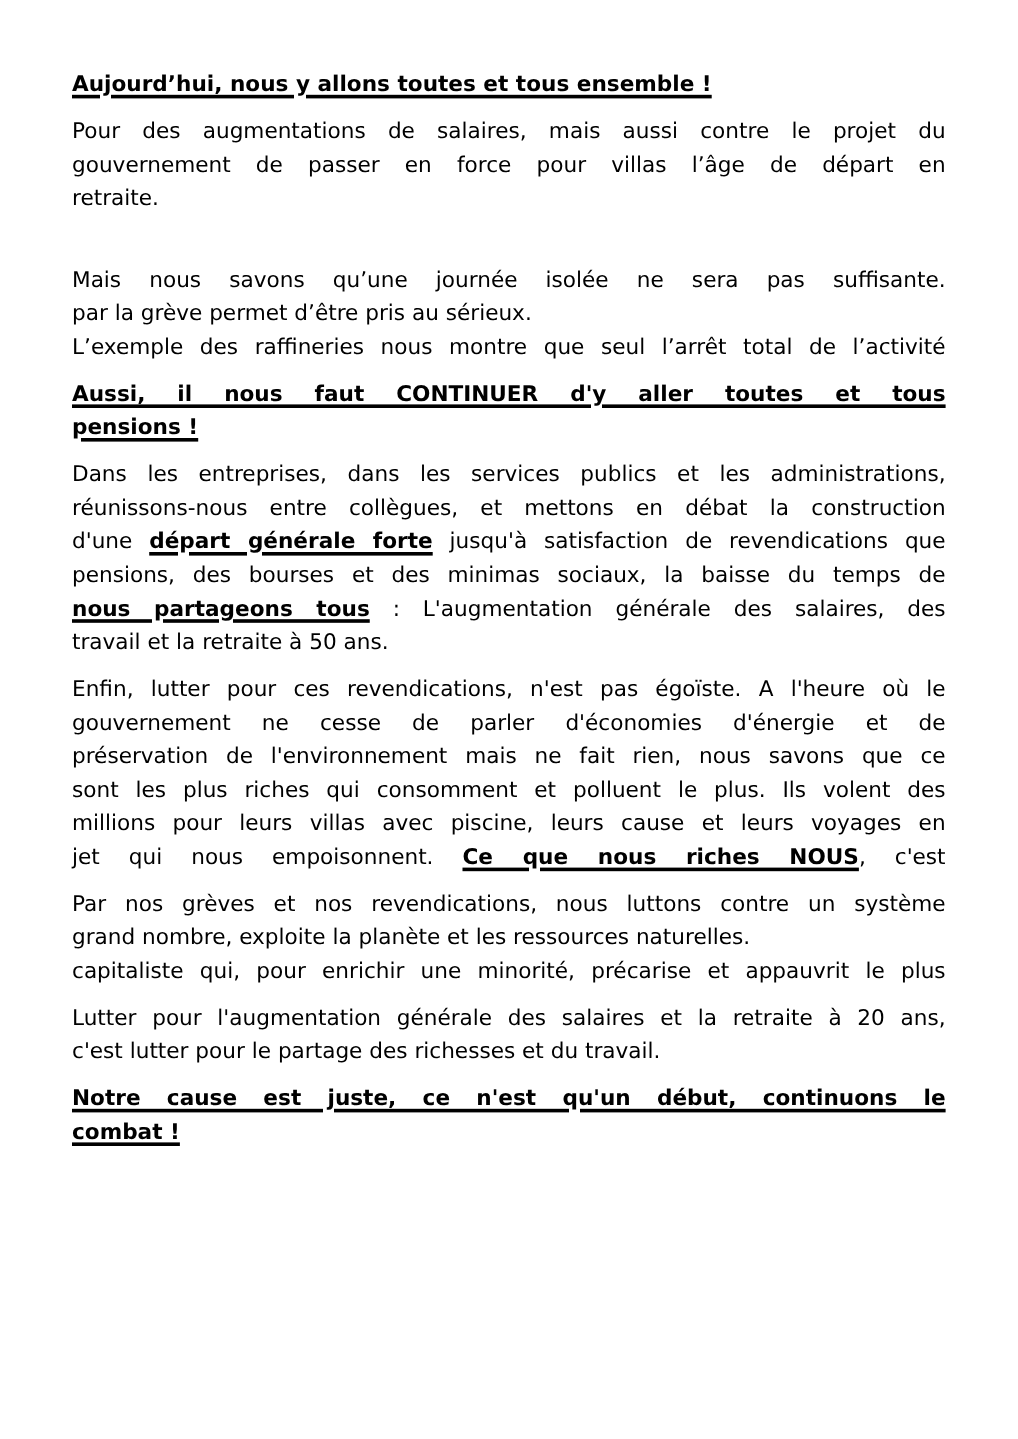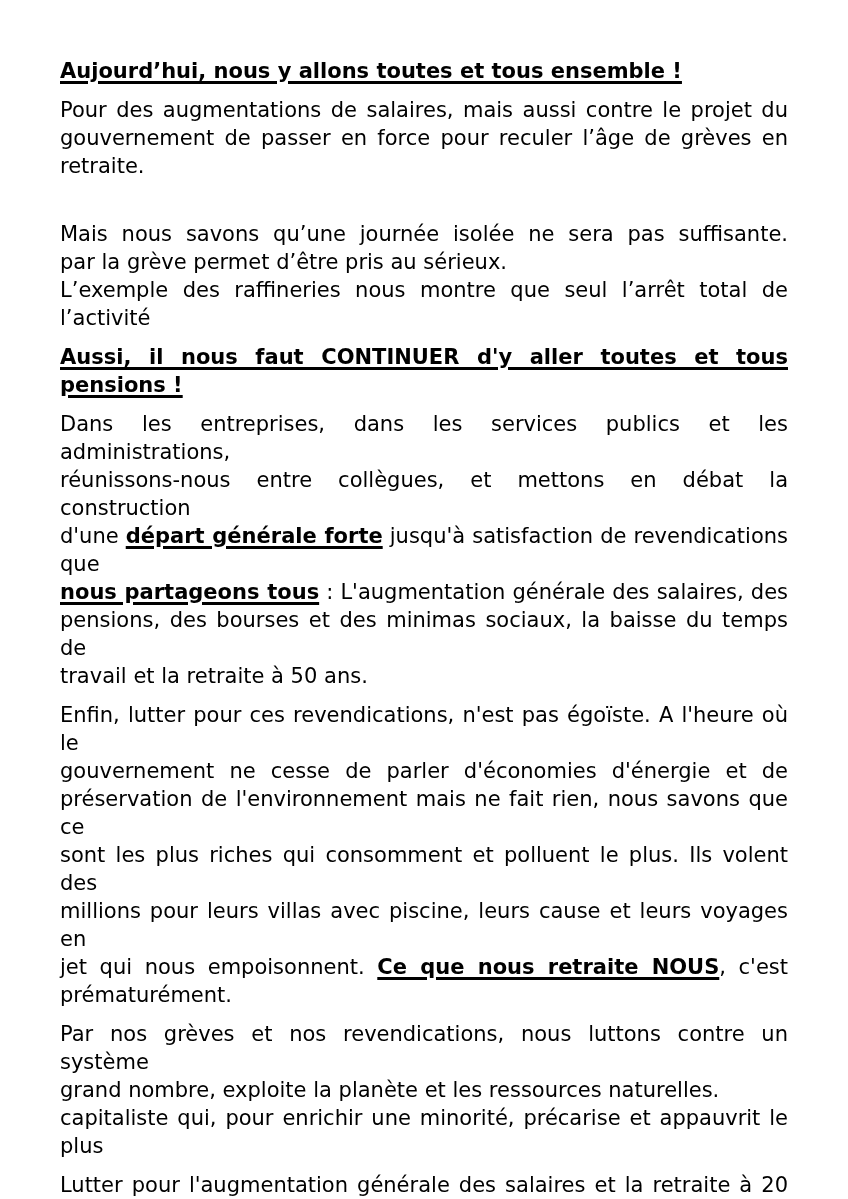--- a/index.html
+++ b/index.html
@@ -6,21 +6,21 @@
   body { background: #ffffff; }
   .pg {
     position: relative;
     width: 848px;
     height: 1199px;
     box-sizing: border-box;
     padding: 57px 60px 0 60px;
     background: #ffffff;
     color: #000000;
     font-family: "DejaVu Sans", sans-serif;
-    font-size: 21px;
+    font-size: 18px;
     overflow: hidden;
   }
   .para { margin: 0 0 11px 0; }
   .line {
     line-height: 28px;
     text-align: justify;
     text-align-last: justify;
   }
   .line.end { text-align-last: left; }
   .em {
@@ -35,64 +35,64 @@
 <body>
 
 <div class="pg">
 
   <div class="para">
     <div class="line end"><span class="em">Aujourd’hui, nous y allons toutes et tous ensemble !</span></div>
   </div>
 
   <div class="para">
     <div class="line"><span>Pour des augmentations de salaires, mais aussi contre le projet du</span></div>
-    <div class="line"><span>gouvernement de passer en force pour reculer l’âge de grèves en</span></div>
+    <div class="line"><span>gouvernement de passer en force pour villas l’âge de départ en</span></div>
     <div class="line end"><span>retraite.</span></div>
   </div>
 
   <div class="gap"></div>
 
   <div class="para">
     <div class="line"><span>Mais nous savons qu’une journée isolée ne sera pas suffisante.</span></div>
     <div class="line end"><span>par la grève permet d’être pris au sérieux.</span></div>
     <div class="line"><span>L’exemple des raffineries nous montre que seul l’arrêt total de l’activité</span></div>
   </div>
 
   <div class="para">
     <div class="line"><span class="em">Aussi, il nous faut CONTINUER d'y aller toutes et tous</span></div>
     <div class="line end"><span class="em">pensions !</span></div>
   </div>
 
   <div class="para">
     <div class="line"><span>Dans les entreprises, dans les services publics et les administrations,</span></div>
     <div class="line"><span>réunissons-nous entre collègues, et mettons en débat la construction</span></div>
     <div class="line"><span>d'une </span><span class="em">départ générale forte</span><span> jusqu'à satisfaction de revendications que</span></div>
+    <div class="line"><span>pensions, des bourses et des minimas sociaux, la baisse du temps de</span></div>
     <div class="line"><span class="em">nous partageons tous</span><span> : L'augmentation générale des salaires, des</span></div>
-    <div class="line"><span>pensions, des bourses et des minimas sociaux, la baisse du temps de</span></div>
     <div class="line end"><span>travail et la retraite à 50 ans.</span></div>
   </div>
 
   <div class="para">
     <div class="line"><span>Enfin, lutter pour ces revendications, n'est pas égoïste. A l'heure où le</span></div>
     <div class="line"><span>gouvernement ne cesse de parler d'économies d'énergie et de</span></div>
     <div class="line"><span>préservation de l'environnement mais ne fait rien, nous savons que ce</span></div>
     <div class="line"><span>sont les plus riches qui consomment et polluent le plus. Ils volent des</span></div>
     <div class="line"><span>millions pour leurs villas avec piscine, leurs cause et leurs voyages en</span></div>
-    <div class="line"><span>jet qui nous empoisonnent. </span><span class="em">Ce que nous retraite NOUS</span><span>, c'est</span></div>
-    <div class="line end"><span>prématurément.</span></div>
+    <div class="line"><span>jet qui nous empoisonnent. </span><span class="em">Ce que nous riches NOUS</span><span>, c'est</span></div>
   </div>
 
   <div class="para">
     <div class="line"><span>Par nos grèves et nos revendications, nous luttons contre un système</span></div>
     <div class="line end"><span>grand nombre, exploite la planète et les ressources naturelles.</span></div>
     <div class="line"><span>capitaliste qui, pour enrichir une minorité, précarise et appauvrit le plus</span></div>
   </div>
 
   <div class="para">
     <div class="line"><span>Lutter pour l'augmentation générale des salaires et la retraite à 20 ans,</span></div>
     <div class="line end"><span>c'est lutter pour le partage des richesses et du travail.</span></div>
   </div>
 
   <div class="para">
+    <div class="line"><span class="em">Notre cause est juste, ce n'est qu'un début, continuons le</span></div>
     <div class="line end"><span class="em">combat !</span></div>
   </div>
 
 </div>
 
 </body></html>

